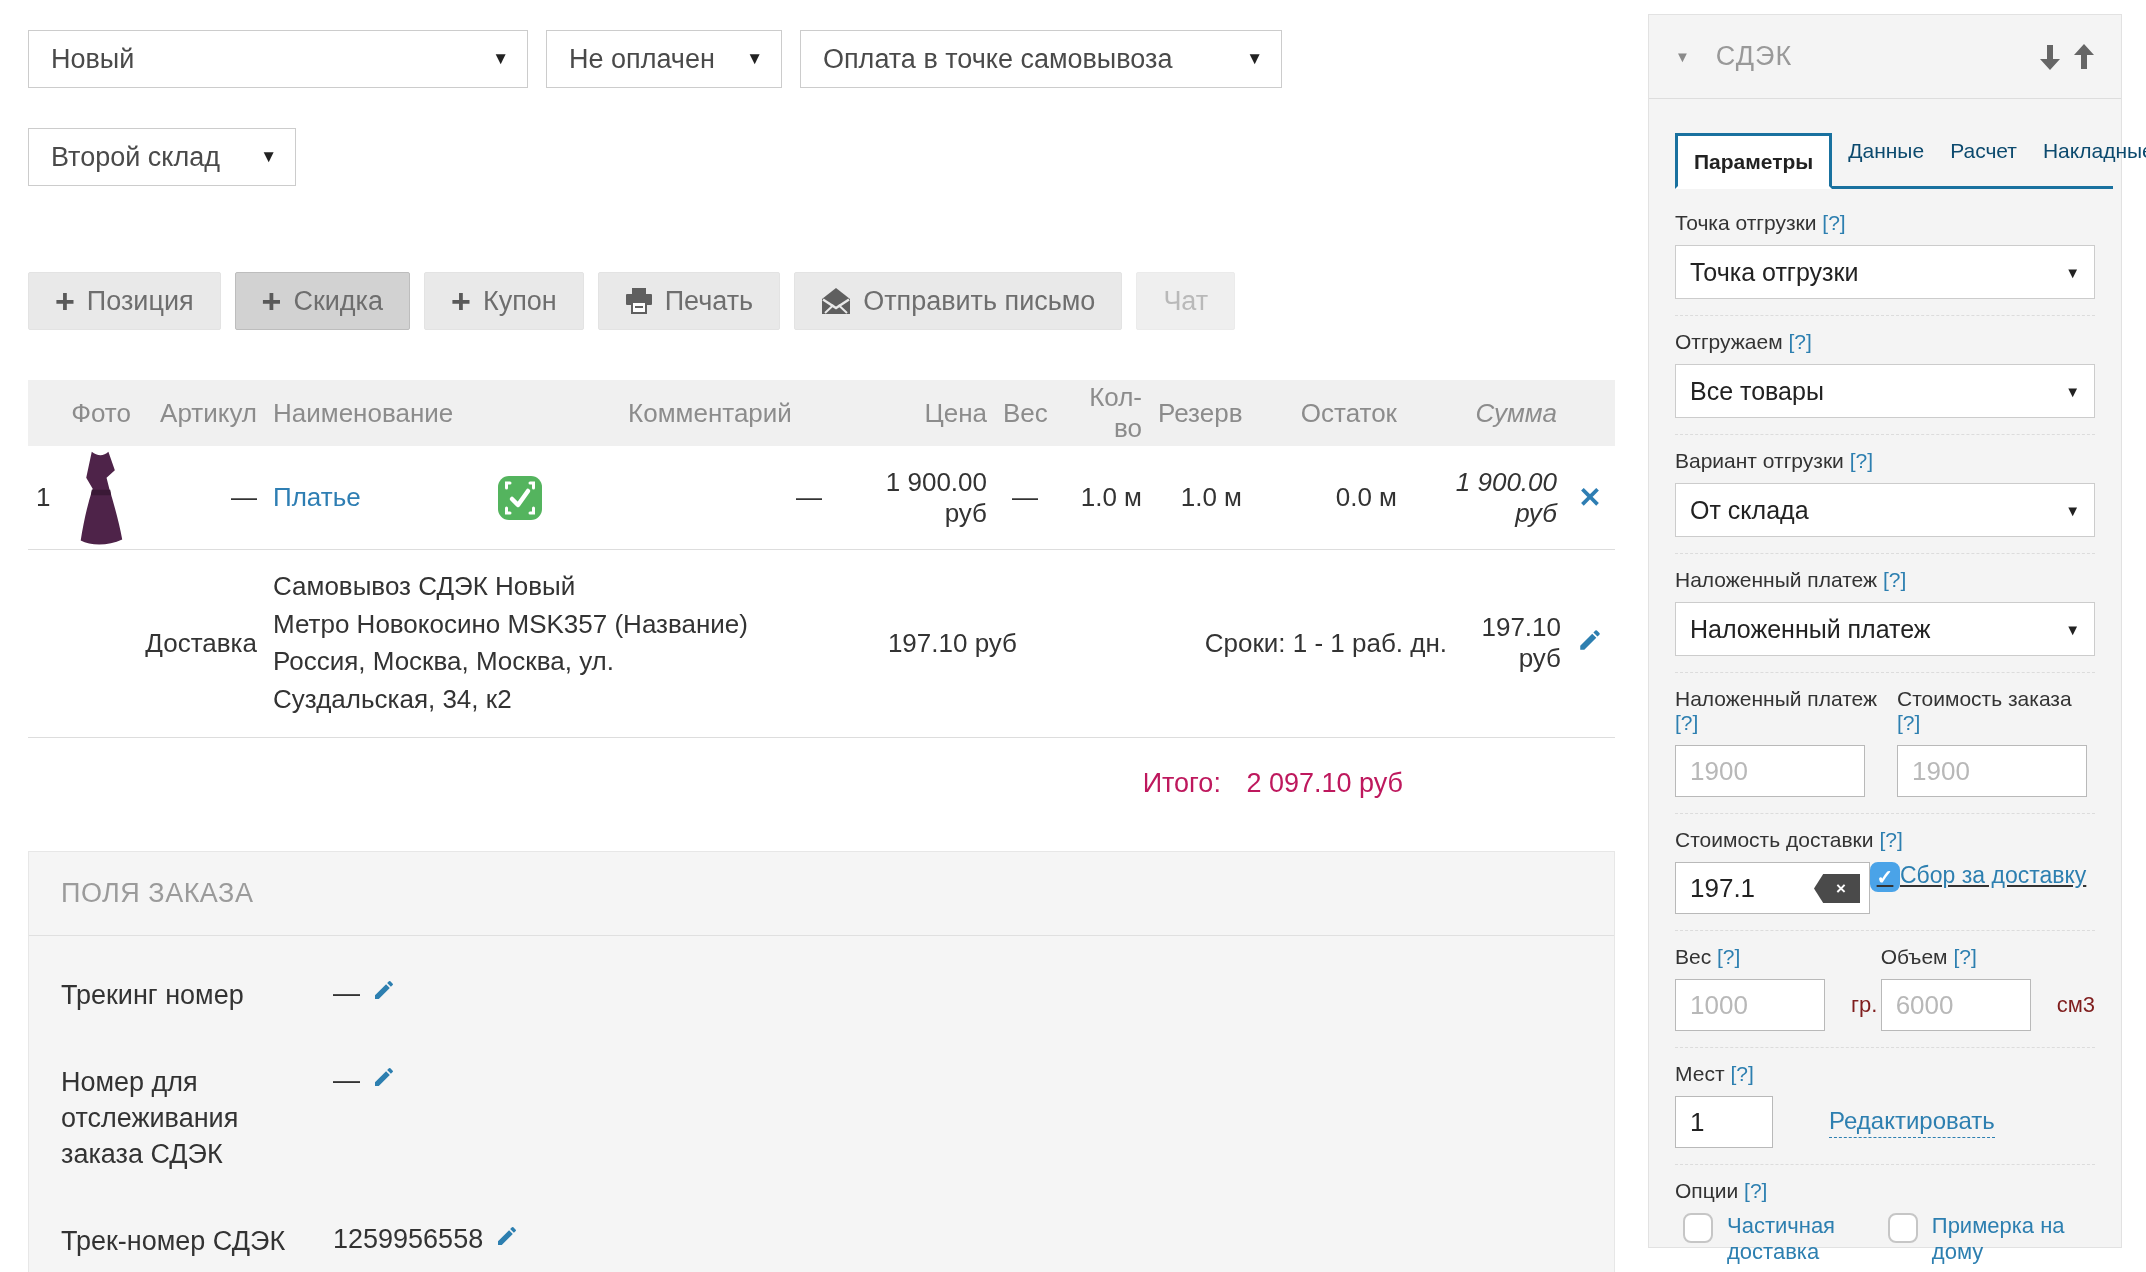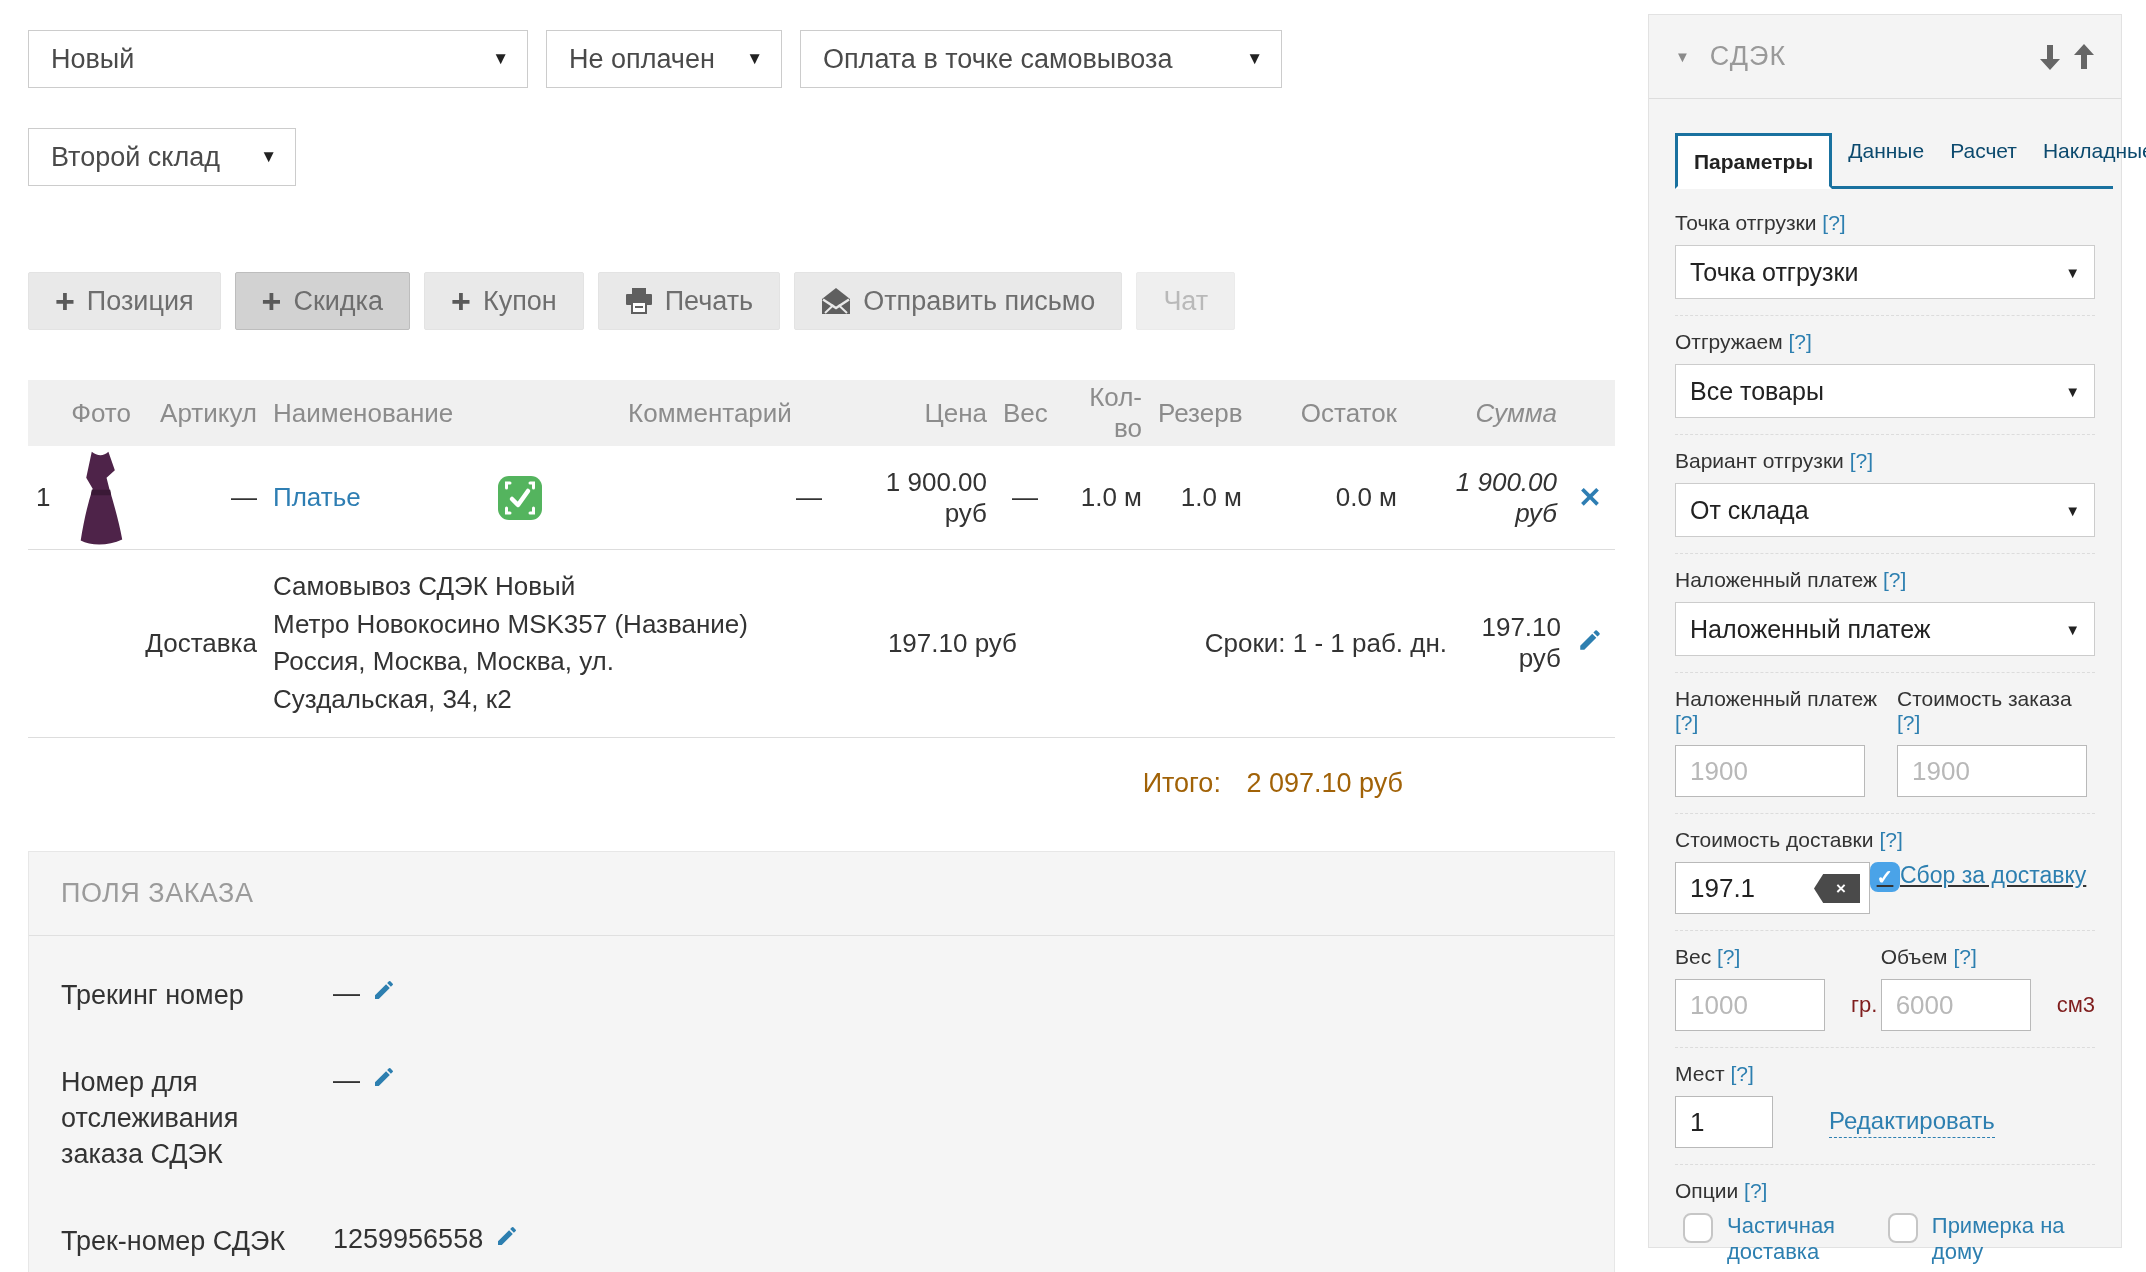--- a/index.html
+++ b/index.html
@@ -54,42 +54,42 @@
 
   .row-delivery { min-height:172px; align-items:center; padding:18px 0; }
   .dlv-label { width:237px; text-align:right; padding-right:8px; color:#333; }
   .dlv-desc { width:510px; padding:0 8px; line-height:1.45; color:#333; }
   .dlv-price { width:250px; text-align:right; padding-right:8px; }
   .dlv-terms { width:430px; text-align:right; padding-right:8px; }
   .dlv-sum { width:110px; text-align:right; padding-right:4px; }
   .dlv-edit { width:50px; text-align:center; }
 
   .total-row { margin-top:30px; text-align:right; padding-right:212px;
-    font-size:27px; color:#a16207; }
+    font-size:27px; color:#be185d; }
   .total-row .tl { margin-right:18px; }
   .total-row .tv { font-weight:500; }
 
   
   .ofields { margin-top:52px; width:1587px; background:#f5f5f5;
     border:1px solid #e7e7e7; height:446px; }
   .ofields-head { padding:26px 32px; color:#9b9b9b; font-size:27px;
     letter-spacing:0.5px; border-bottom:1px solid #e0e0e0; }
   .ofields-body { padding:42px 32px; }
   .ofrow { display:flex; margin-bottom:52px; }
   .ofrow .olabel { width:272px; font-size:27px; color:#333; line-height:1.32; }
   .ofrow .olabel span { display:inline-block; max-width:215px; }
   .ofrow .oval { font-size:27px; color:#333; display:flex; align-items:flex-start; gap:12px; }
   .pencil { cursor:pointer; }
 
   
   .panel { position:absolute; left:1648px; top:14px; width:474px; height:1234px;
     background:#f4f4f4; border:1px solid #e2e2e2; }
   .panel-head { height:84px; display:flex; align-items:center;
     padding:0 26px; border-bottom:1px solid #ddd; }
-  .panel-title { color:#999; font-size:27px; letter-spacing:1px; margin-left:20px; }
+  .panel-title { color:#999; font-size:27px; letter-spacing:1px; margin-left:26px; }
   .collapse-tri { color:#8a8a8a; font-size:15px; cursor:pointer; }
   .panel-head .spacer { flex:1; }
   .move-ic { cursor:pointer; margin-left:12px; display:flex; }
 
   .cdek-tabs { display:flex; align-items:flex-end; padding:28px 26px 0; position:relative; }
   .cdek-tabs::after { content:""; position:absolute; left:26px; right:8px; bottom:0;
     height:3px; background:#19719f; }
   .tab { font-size:21px; color:#0c4a6e; padding:12px 10px 26px; cursor:pointer;
     white-space:nowrap; margin-right:6px; }
   .tab.active { background:#fff; border:3px solid #19719f; border-bottom:3px solid #fff;

